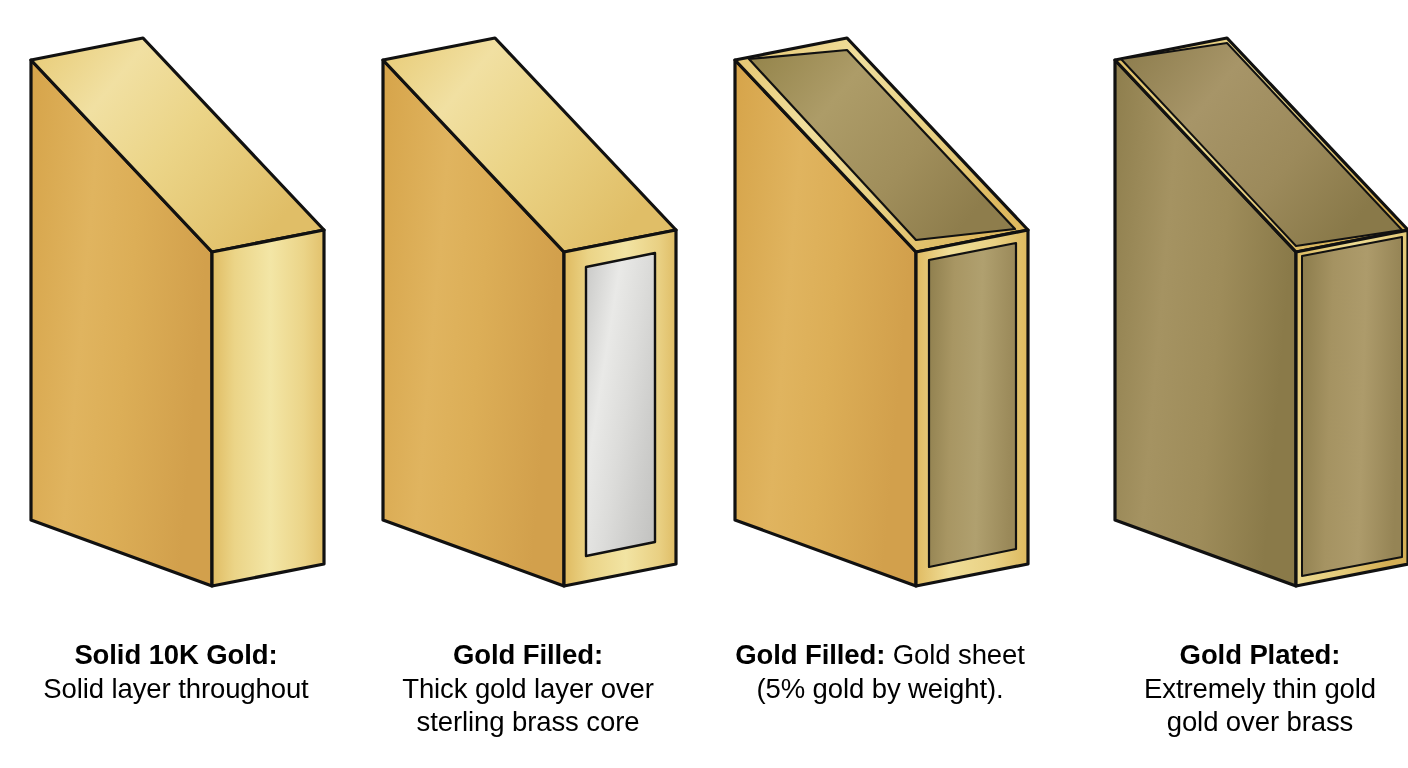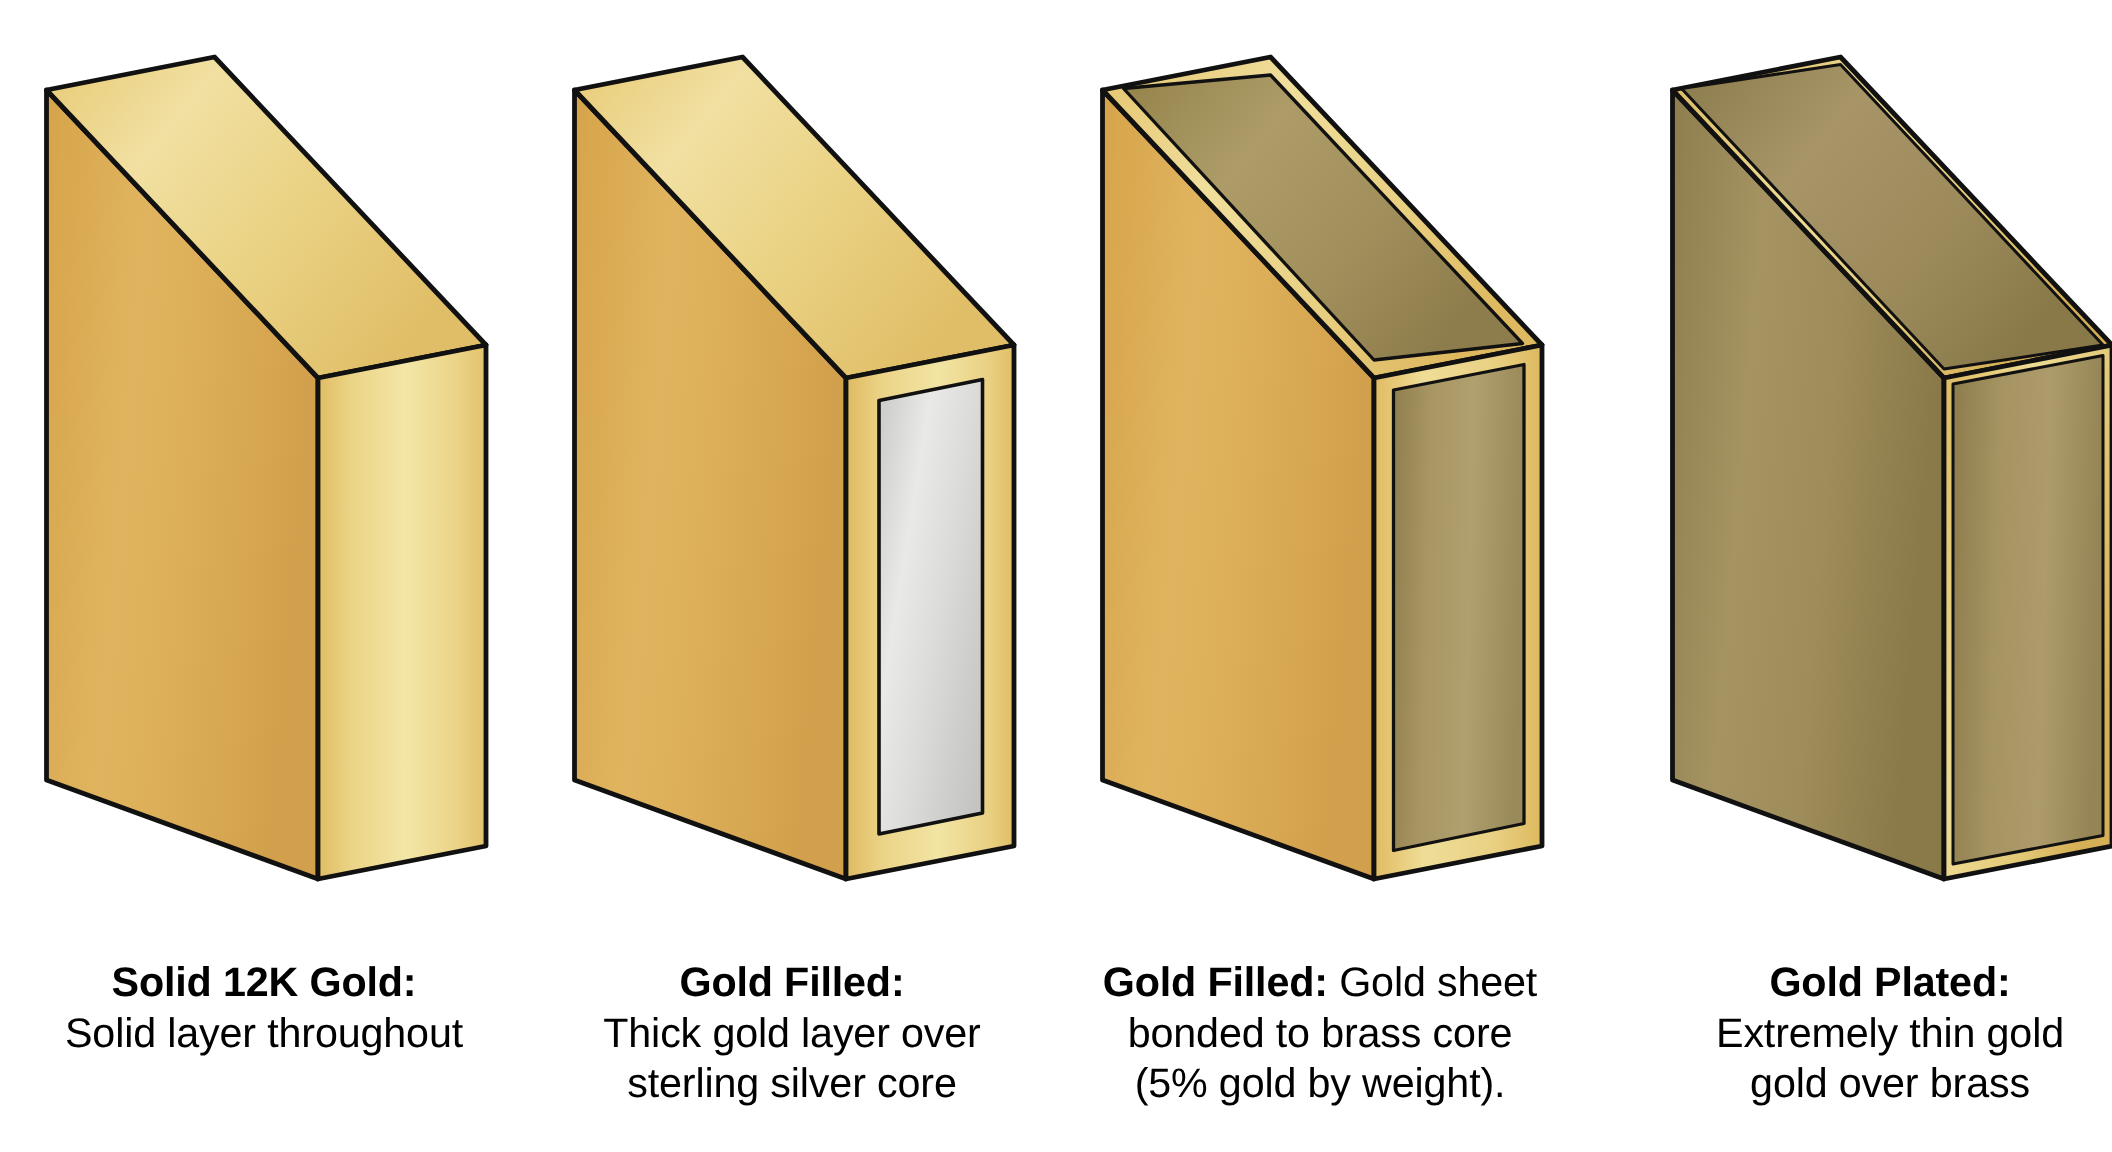--- a/index.html
+++ b/index.html
@@ -98,21 +98,21 @@
         </defs>
 
         <polygon points="31,46 212,238 212,572 31,506" fill="url(#g1-left)" stroke="#111111" stroke-width="3.2" stroke-linejoin="round"></polygon>
 
         <polygon points="31,46 143,24 324,216 212,238" fill="url(#g1-top)" stroke="#111111" stroke-width="3.2" stroke-linejoin="round"></polygon>
 
         <polygon points="212,238 324,216 324,550 212,572" fill="url(#g1-right)" stroke="#111111" stroke-width="3.2" stroke-linejoin="round"></polygon>
       </svg>
     </div>
     <div class="caption">
-      <span class="line"><span class="lead">Solid 12K Gold:</span></span>
+      <span class="line"><span class="lead">Solid 10K Gold:</span></span>
       <span class="line"><span class="body">Solid layer throughout</span></span>
     </div>
   </div>
 
   <div class="panel panel-2">
     <div class="art">
       <svg viewBox="0 0 352 610" xmlns="http://www.w3.org/2000/svg">
         <defs>
           <linearGradient id="g2-left" x1="0" y1="0" x2="1" y2="0.25">
             <stop offset="0%" stop-color="#D6A44A"></stop>
@@ -147,21 +147,21 @@
         <polygon points="31,46 143,24 324,216 212,238" fill="url(#g2-top)" stroke="#111111" stroke-width="3.2" stroke-linejoin="round"></polygon>
 
         <polygon points="212,238 324,216 324,550 212,572" fill="url(#g2-right)" stroke="#111111" stroke-width="3.2" stroke-linejoin="round"></polygon>
 
         <polygon points="234,253 303,239 303,528 234,542" fill="url(#g2-silver)" stroke="#111111" stroke-width="2.4" stroke-linejoin="round"></polygon>
       </svg>
     </div>
     <div class="caption">
       <span class="line"><span class="lead">Gold Filled:</span></span>
       <span class="line"><span class="body">Thick gold layer over</span></span>
-      <span class="line"><span class="body">sterling silver core</span></span>
+      <span class="line"><span class="body">sterling brass core</span></span>
     </div>
   </div>
 
   <div class="panel panel-3">
     <div class="art">
       <svg viewBox="0 0 352 610" xmlns="http://www.w3.org/2000/svg">
         <defs>
           <linearGradient id="g3-left" x1="0" y1="0" x2="1" y2="0.25">
             <stop offset="0%" stop-color="#D6A44A"></stop>
             <stop offset="38%" stop-color="#E0B45F"></stop>
@@ -200,21 +200,20 @@
 
         <polygon points="45,45 143,36 311,215 212,226" fill="url(#g3-brass-top)" stroke="#111111" stroke-width="2.2" stroke-linejoin="round"></polygon>
 
         <polygon points="212,238 324,216 324,550 212,572" fill="url(#g3-right-gold)" stroke="#111111" stroke-width="3.2" stroke-linejoin="round"></polygon>
 
         <polygon points="225,246 312,229 312,535 225,553" fill="url(#g3-brass-right)" stroke="#111111" stroke-width="2.2" stroke-linejoin="round"></polygon>
       </svg>
     </div>
     <div class="caption">
       <span class="line"><span class="lead">Gold Filled:</span> <span class="body">Gold sheet</span></span>
-      <span class="line"><span class="body">bonded to brass core</span></span>
       <span class="line"><span class="body">(5% gold by weight).</span></span>
     </div>
   </div>
 
   <div class="panel panel-4">
     <div class="art">
       <svg viewBox="0 0 352 610" xmlns="http://www.w3.org/2000/svg">
         <defs>
           <linearGradient id="g4-left" x1="0" y1="0" x2="1" y2="0.25">
             <stop offset="0%" stop-color="#8E7E4D"></stop>

